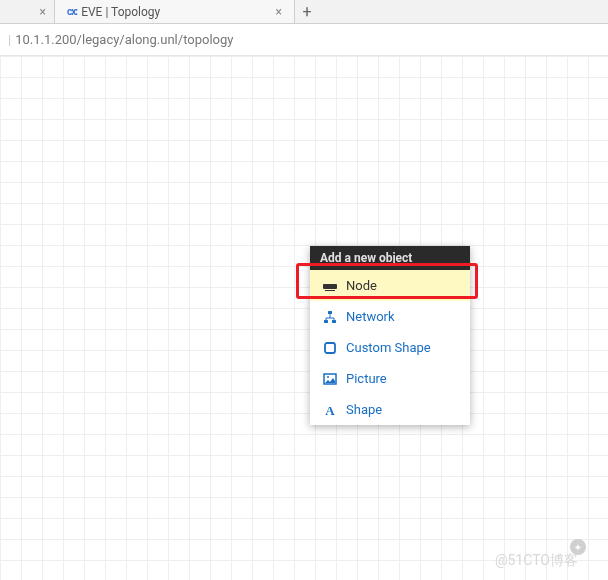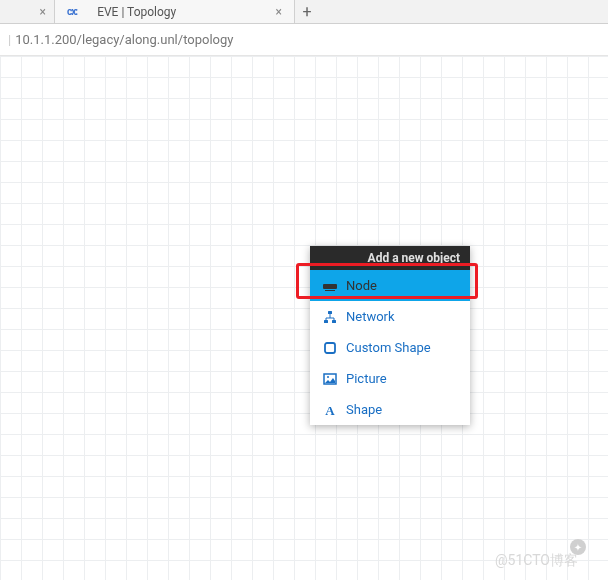--- a/index.html
+++ b/index.html
@@ -23,21 +23,21 @@
       display: flex;
       align-items: center;
       justify-content: flex-end;
       padding-right: 8px;
       background: #f2f2f2;
       border-right: 1px solid #d0d0d0;
     }
     .tab-active {
       display: flex;
       align-items: center;
-      gap: 20px;
+      gap: 4px;
       padding: 0 12px;
       height: 100%;
       background: #f7f7f7;
       border-right: 1px solid #d0d0d0;
       width: 240px;
       position: relative;
     }
     .tab-active::before {
       content: "cx:";
       font-size: 10px;
@@ -75,41 +75,40 @@
       background-size: 21px 21px;
     }
     .ctx-menu {
       position: absolute;
       left: 310px;
       top: 190px;
       width: 160px;
       background: #fff;
       box-shadow: 0 2px 8px rgba(0,0,0,0.3);
       font-size: 13px;
-      text-align: right;
     }
     .ctx-header {
       background: #2a2a2a;
       color: #e0e0e0;
       font-weight: bold;
       padding: 5px 10px;
       font-size: 12px;
       text-decoration: underline;
     }
     .ctx-item {
       display: flex;
       align-items: center;
       gap: 8px;
       padding: 8px 12px;
       color: #1a6fc4;
       cursor: default;
     }
     .ctx-item .icon { width: 16px; display: flex; align-items: center; justify-content: center; }
     .ctx-item.hover {
-      background: #0ea5e9;
+      background: #fef9c3;
       color: #333;
     }
     .hl-box {
       position: absolute;
       left: 296px;
       top: 207px;
       width: 182px;
       height: 36px;
       border: 3px solid #ed1c24;
       border-radius: 3px;

